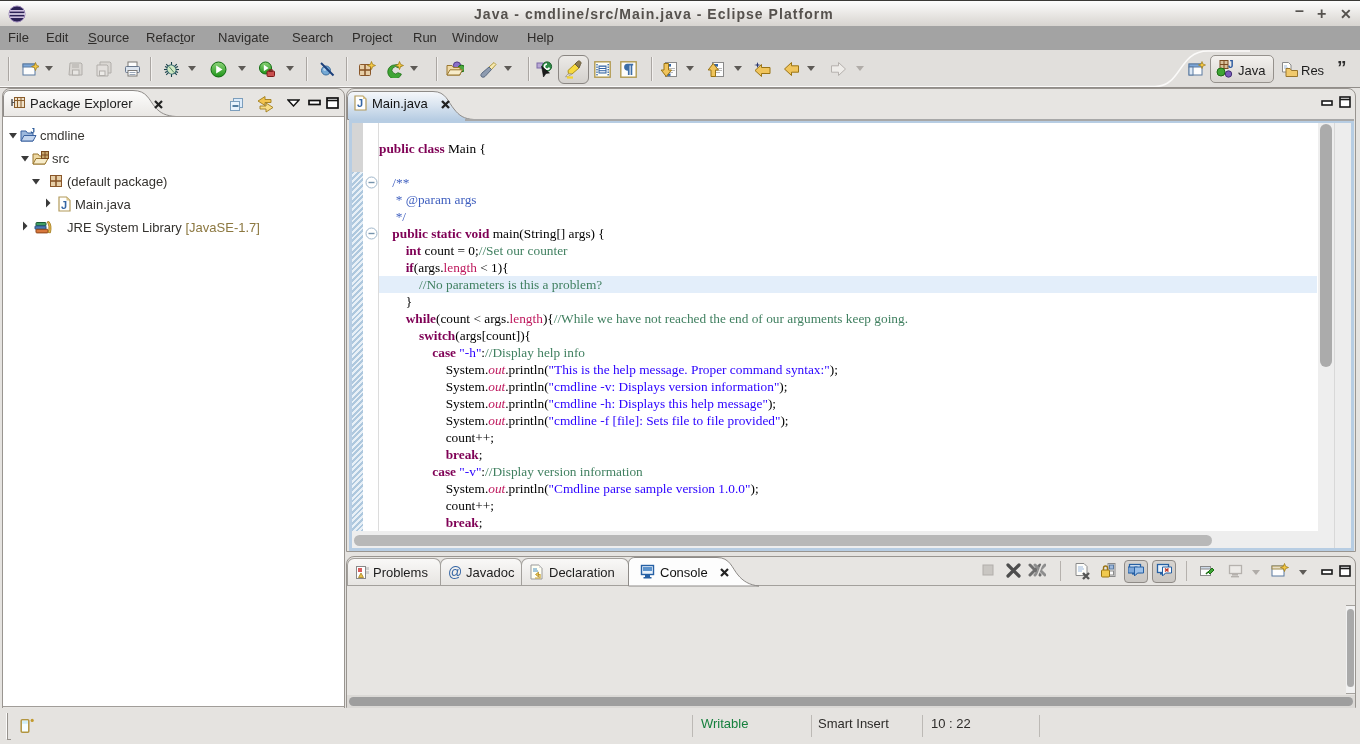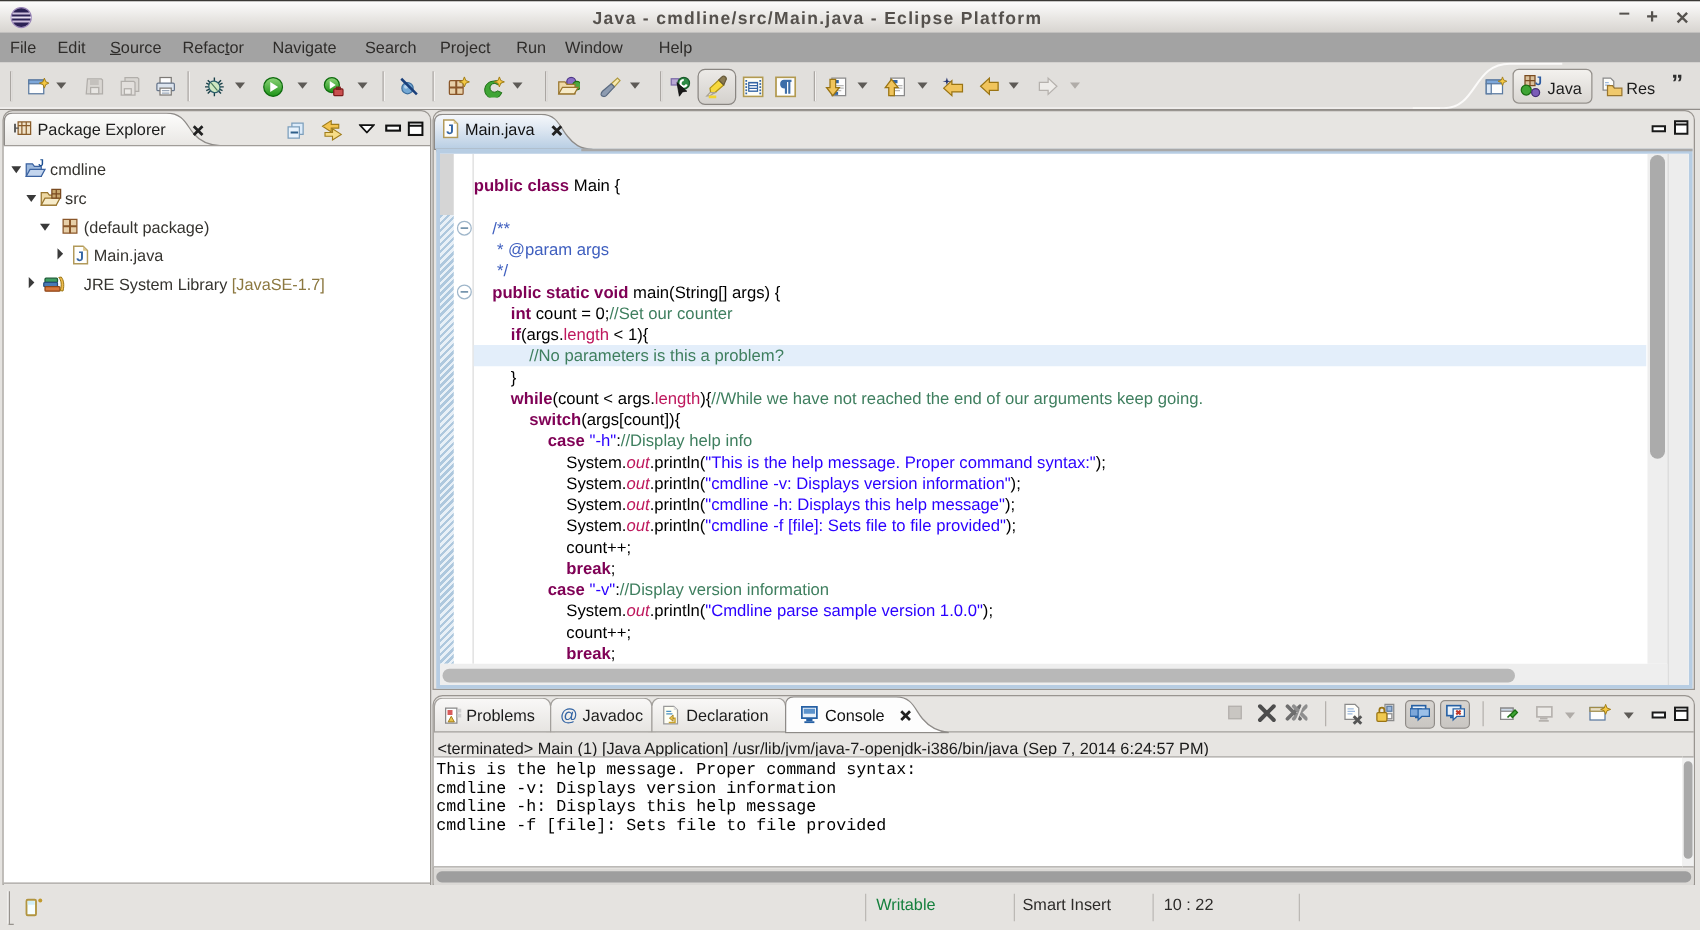--- a/index.html
+++ b/index.html
@@ -419,21 +419,21 @@
           <line x1="3.5" y1="6.5" x2="9.5" y2="6.5" stroke="#7694ad" stroke-width="1.4"></line>
         </svg>
       <svg class="abs" style="left:13px;top:104px" width="13" height="13" viewBox="0 0 13 13">
           <circle cx="6.5" cy="6.5" r="5.5" fill="#fff" stroke="#9fb6ca"></circle>
           <line x1="3.5" y1="6.5" x2="9.5" y2="6.5" stroke="#7694ad" stroke-width="1.4"></line>
         </svg>
       <div class="abs" style="left:26px;top:0;width:1px;height:408px;background:#dcdcdc;"></div>
 
       <div class="abs" style="left:27px;top:153px;width:938px;height:17px;background:#e3eefa;"></div>
 
-      <pre id="code" class="abs" style="left:27px;top:17px;margin:0;font-family:Liberation Sans, sans-serif;font-size:13.33px;line-height:17px;color:#000;"><span class="kw">public</span> <span class="kw">class</span> Main {
+      <pre id="code" class="abs" style="left:27px;top:17px;margin:0;font-family:Liberation Serif, serif;font-size:13.33px;line-height:17px;color:#000;"><span class="kw">public</span> <span class="kw">class</span> Main {
 
     <span class="jd">/**</span>
 <span class="jd">     * @param args</span>
 <span class="jd">     */</span>
     <span class="kw">public</span> <span class="kw">static</span> <span class="kw">void</span> main(String[] args) {
         <span class="kw">int</span> count = 0;<span class="cm">//Set our counter</span>
         <span class="kw">if</span>(args.<span class="fd">length</span> &lt; 1){
             <span class="cm">//No parameters is this a problem?</span>
         }
         <span class="kw">while</span>(count &lt; args.<span class="fd">length</span>){<span class="cm">//While we have not reached the end of our arguments keep going.</span>
@@ -564,28 +564,21 @@
   <div class="abs drop" style="left:952px;top:13px"></div>
 
   <svg class="abs" style="left:974px;top:10px" width="12" height="10" viewBox="0 0 12 10">
       <rect x="1" y="3" width="10" height="4" fill="#fff" stroke="#1a1a1a" stroke-width="1.6"></rect>
     </svg>
   <svg class="abs" style="left:992px;top:8px" width="12" height="12" viewBox="0 0 12 12">
       <rect x="1" y="1" width="10" height="10" fill="#fff" stroke="#1a1a1a" stroke-width="1.6"></rect>
       <line x1="1" y1="3.5" x2="11" y2="3.5" stroke="#1a1a1a" stroke-width="1.6"></line>
     </svg>
 
-  <div class="abs" style="left:3px;top:34px;font-size:13px;color:#1a1a1a;white-space:nowrap;">&lt;terminated&gt; Main (1) [Java Application] /usr/lib/jvm/java-7-openjdk-i386/bin/java (Sep 7, 2014 6:24:57 PM)</div>
-
-  <div class="abs" style="left:0;top:48px;width:999px;height:89px;background:#fff;border-top:1px solid #a5a29e;border-bottom:1px solid #a5a29e;box-sizing:border-box;overflow:hidden;">
-    <pre class="abs" style="left:2px;top:3px;margin:0;font-family:'Liberation Mono',monospace;font-size:13.33px;line-height:15px;color:#000;">This is the help message. Proper command syntax:
-cmdline -v: Displays version information
-cmdline -h: Displays this help message
-cmdline -f [file]: Sets file to file provided</pre>
-  </div>
+
   <div class="abs" style="left:999px;top:48px;width:9px;height:89px;background:#f1f1f1;border-top:1px solid #a5a29e;border-bottom:1px solid #a5a29e;box-sizing:border-box;"></div>
   <div class="abs" style="left:1000px;top:52px;width:7px;height:78px;background:#a9a9a9;border-radius:4px;"></div>
 
   <div class="abs" style="left:0;top:138px;width:1008px;height:13px;background:#dbd9d6;"></div>
   <div class="abs" style="left:2px;top:140px;width:1004px;height:9px;background:#9e9e9e;border-radius:5px;"></div>
 </div>
 
 <div id="statusbar" class="abs" style="left:0;top:708px;width:1360px;height:36px;background:#e5e3e0;">
   <div class="abs" style="left:6px;top:5px;width:1px;height:26px;background:#fcfbfa;"></div>
   <div class="abs" style="left:7px;top:5px;width:1px;height:27px;background:#96928d;"></div>

